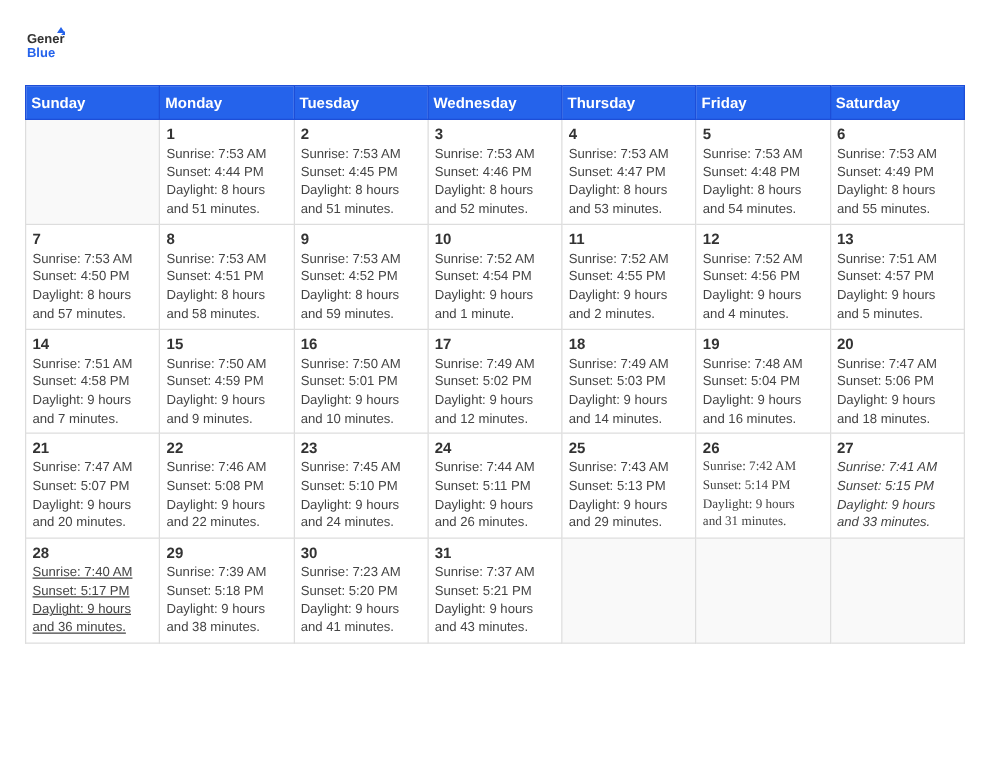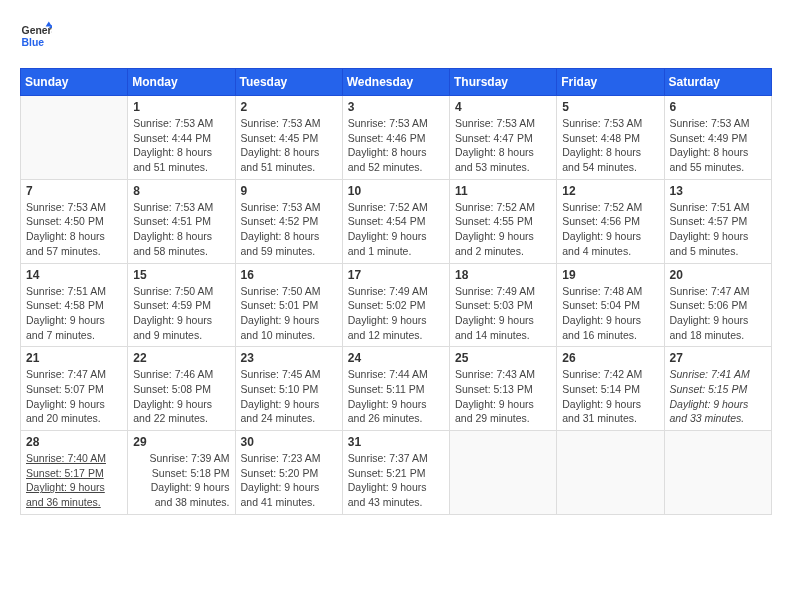--- a/index.html
+++ b/index.html
@@ -281,21 +281,21 @@
         </td>
         <td>
           <span class="day-num">25</span>
           <div class="day-info" style="white-space: pre-line;">Sunrise: 7:43 AM
 Sunset: 5:13 PM
 Daylight: 9 hours
 and 29 minutes.</div>
         </td>
         <td>
           <span class="day-num">26</span>
-          <div class="day-info" style="white-space: pre-line;">Sunrise: 7:42 AM
+          <div class="day-info" style="white-space: pre-line; font-family: Liberation Serif, serif;">Sunrise: 7:42 AM
 Sunset: 5:14 PM
 Daylight: 9 hours
 and 31 minutes.</div>
         </td>
         <td>
           <span class="day-num">27</span>
           <div class="day-info" style="white-space: pre-line; font-style: italic;">Sunrise: 7:41 AM
 Sunset: 5:15 PM
 Daylight: 9 hours
 and 33 minutes.</div>
@@ -304,21 +304,21 @@
       <tr>
         <td>
           <span class="day-num">28</span>
           <div class="day-info" style="white-space: pre-line; text-decoration: underline;">Sunrise: 7:40 AM
 Sunset: 5:17 PM
 Daylight: 9 hours
 and 36 minutes.</div>
         </td>
         <td>
           <span class="day-num">29</span>
-          <div class="day-info" style="white-space: pre-line; text-align: right;">Sunrise: 7:39 AM
+          <div class="day-info" style="white-space: pre-line;">Sunrise: 7:39 AM
 Sunset: 5:18 PM
 Daylight: 9 hours
 and 38 minutes.</div>
         </td>
         <td>
           <span class="day-num">30</span>
           <div class="day-info" style="white-space: pre-line;">Sunrise: 7:23 AM
 Sunset: 5:20 PM
 Daylight: 9 hours
 and 41 minutes.</div>

